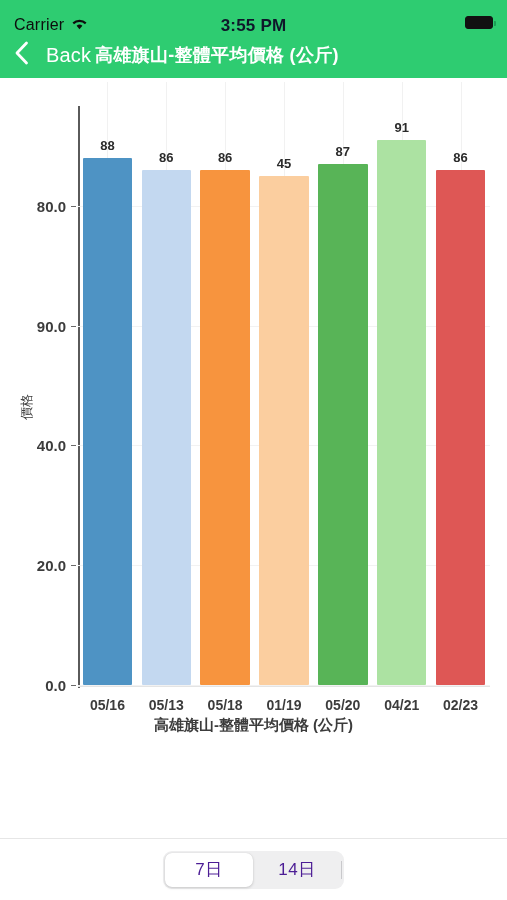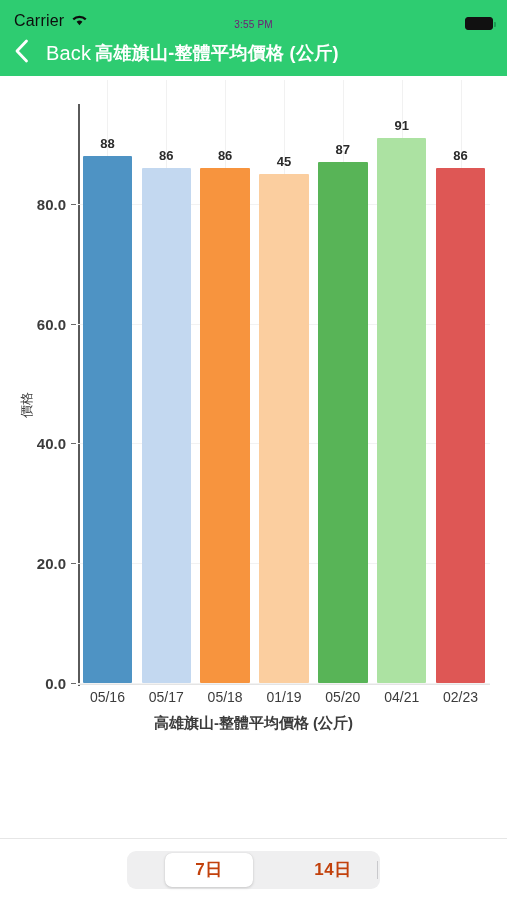--- a/index.html
+++ b/index.html
@@ -19,44 +19,44 @@
     background: #ffffff;
     display: flex;
     flex-direction: column;
   }
 
   
   .status-bar {
     height: 30px;
     background: #2ECC71;
     display: flex;
-    align-items: flex-end;
-    padding: 0 14px;
+    align-items: flex-start;
+    padding: 16px 14px;
     flex: 0 0 30px;
     position: relative;
   }
   .status-left {
     display: flex;
     align-items: center;
     gap: 7px;
   }
   .carrier-text {
     font-size: 16px;
     font-weight: 500;
     color: #0d0d0d;
     letter-spacing: 0.2px;
   }
   .wifi-icon { display: block; }
   .status-time {
     position: absolute;
     left: 0; right: 0;
     text-align: center;
-    font-size: 10px;
-    font-weight: 400;
-    color: #701a75;
+    font-size: 17px;
+    font-weight: 700;
+    color: #0f172a;
     letter-spacing: 0.2px;
     pointer-events: none;
   }
   .status-right {
     margin-left: auto;
     display: flex;
     align-items: center;
   }
   .battery {
     position: relative;
@@ -203,26 +203,26 @@
     position: absolute;
     left: 0; right: 0;
     text-align: center;
     font-size: 13px;
     font-weight: 700;
     color: #2b2b2b;
   }
   .xtick-label {
     position: absolute;
     top: 100%;
-    margin-top: 6px;
+    margin-top: 12px;
     left: 0; right: 0;
     text-align: center;
     font-size: 14px;
     color: #3c3c3c;
-    font-weight: 400;
+    font-weight: 700;
     white-space: nowrap;
   }
 
   .y-axis-title {
     position: absolute;
     left: 14px;
     top: 320px;
     font-size: 13px;
     color: #3c3c3c;
     transform: rotate(-90deg);
@@ -259,27 +259,26 @@
     height: 38px;
     align-items: stretch;
     position: relative;
   }
   .segment {
     min-width: 88px;
     display: flex;
     align-items: center;
     justify-content: center;
     font-size: 17px;
-    color: #c2410c;
-    font-weight: 700;
+    color: #4c1d95;
+    font-weight: 400;
     cursor: pointer;
     border-radius: 7px;
     position: relative;
     letter-spacing: 0.5px;
-    margin-left: 36px;
   }
   .segment.selected {
     background: #ffffff;
     box-shadow: 0 1px 3px rgba(0,0,0,0.16), 0 0 1px rgba(0,0,0,0.12);
   }
   .seg-divider {
     width: 1px;
     background: #c9c9cc;
     margin: 8px 0;
     flex: 0 0 1px;
@@ -344,34 +343,34 @@
             <div class="gridline-v" style="left: 92.8571%;"></div>
           </div>
         <div class="yticks" id="yticks">
             <div class="tick-mark" style="top: 575px;"></div>
             <div class="ytick-label" style="top: 575px;">0.0</div>
             <div class="tick-mark" style="top: 455.208px;"></div>
             <div class="ytick-label" style="top: 455.208px;">20.0</div>
             <div class="tick-mark" style="top: 335.417px;"></div>
             <div class="ytick-label" style="top: 335.417px;">40.0</div>
             <div class="tick-mark" style="top: 215.625px;"></div>
-            <div class="ytick-label" style="top: 215.625px;">60.0</div>
+            <div class="ytick-label" style="top: 215.625px;">90.0</div>
             <div class="tick-mark" style="top: 95.8333px;"></div>
             <div class="ytick-label" style="top: 95.8333px;">80.0</div>
           </div>
         <div class="bars" id="bars">
             <div class="bar-slot" style="left: 0%; width: 14.2857%; padding-left: 45px;">
               <div class="bar" style="height: 91.6667%; background: rgb(78, 147, 196);"></div>
               <div class="bar-value" style="bottom: calc(91.6667% + 5px);">88</div>
               <div class="xtick-label">05/16</div>
             </div>
             <div class="bar-slot" style="left: 14.2857%; width: 14.2857%;">
               <div class="bar" style="height: 89.5833%; background: rgb(195, 216, 240);"></div>
               <div class="bar-value" style="bottom: calc(89.5833% + 5px);">86</div>
-              <div class="xtick-label">05/17</div>
+              <div class="xtick-label">05/13</div>
             </div>
             <div class="bar-slot" style="left: 28.5714%; width: 14.2857%;">
               <div class="bar" style="height: 89.5833%; background: rgb(247, 148, 62);"></div>
               <div class="bar-value" style="bottom: calc(89.5833% + 5px);">86</div>
               <div class="xtick-label">05/18</div>
             </div>
             <div class="bar-slot" style="left: 42.8571%; width: 14.2857%;">
               <div class="bar" style="height: 88.5417%; background: rgb(251, 206, 159);"></div>
               <div class="bar-value" style="bottom: calc(88.5417% + 5px);">45</div>
               <div class="xtick-label">01/19</div>

